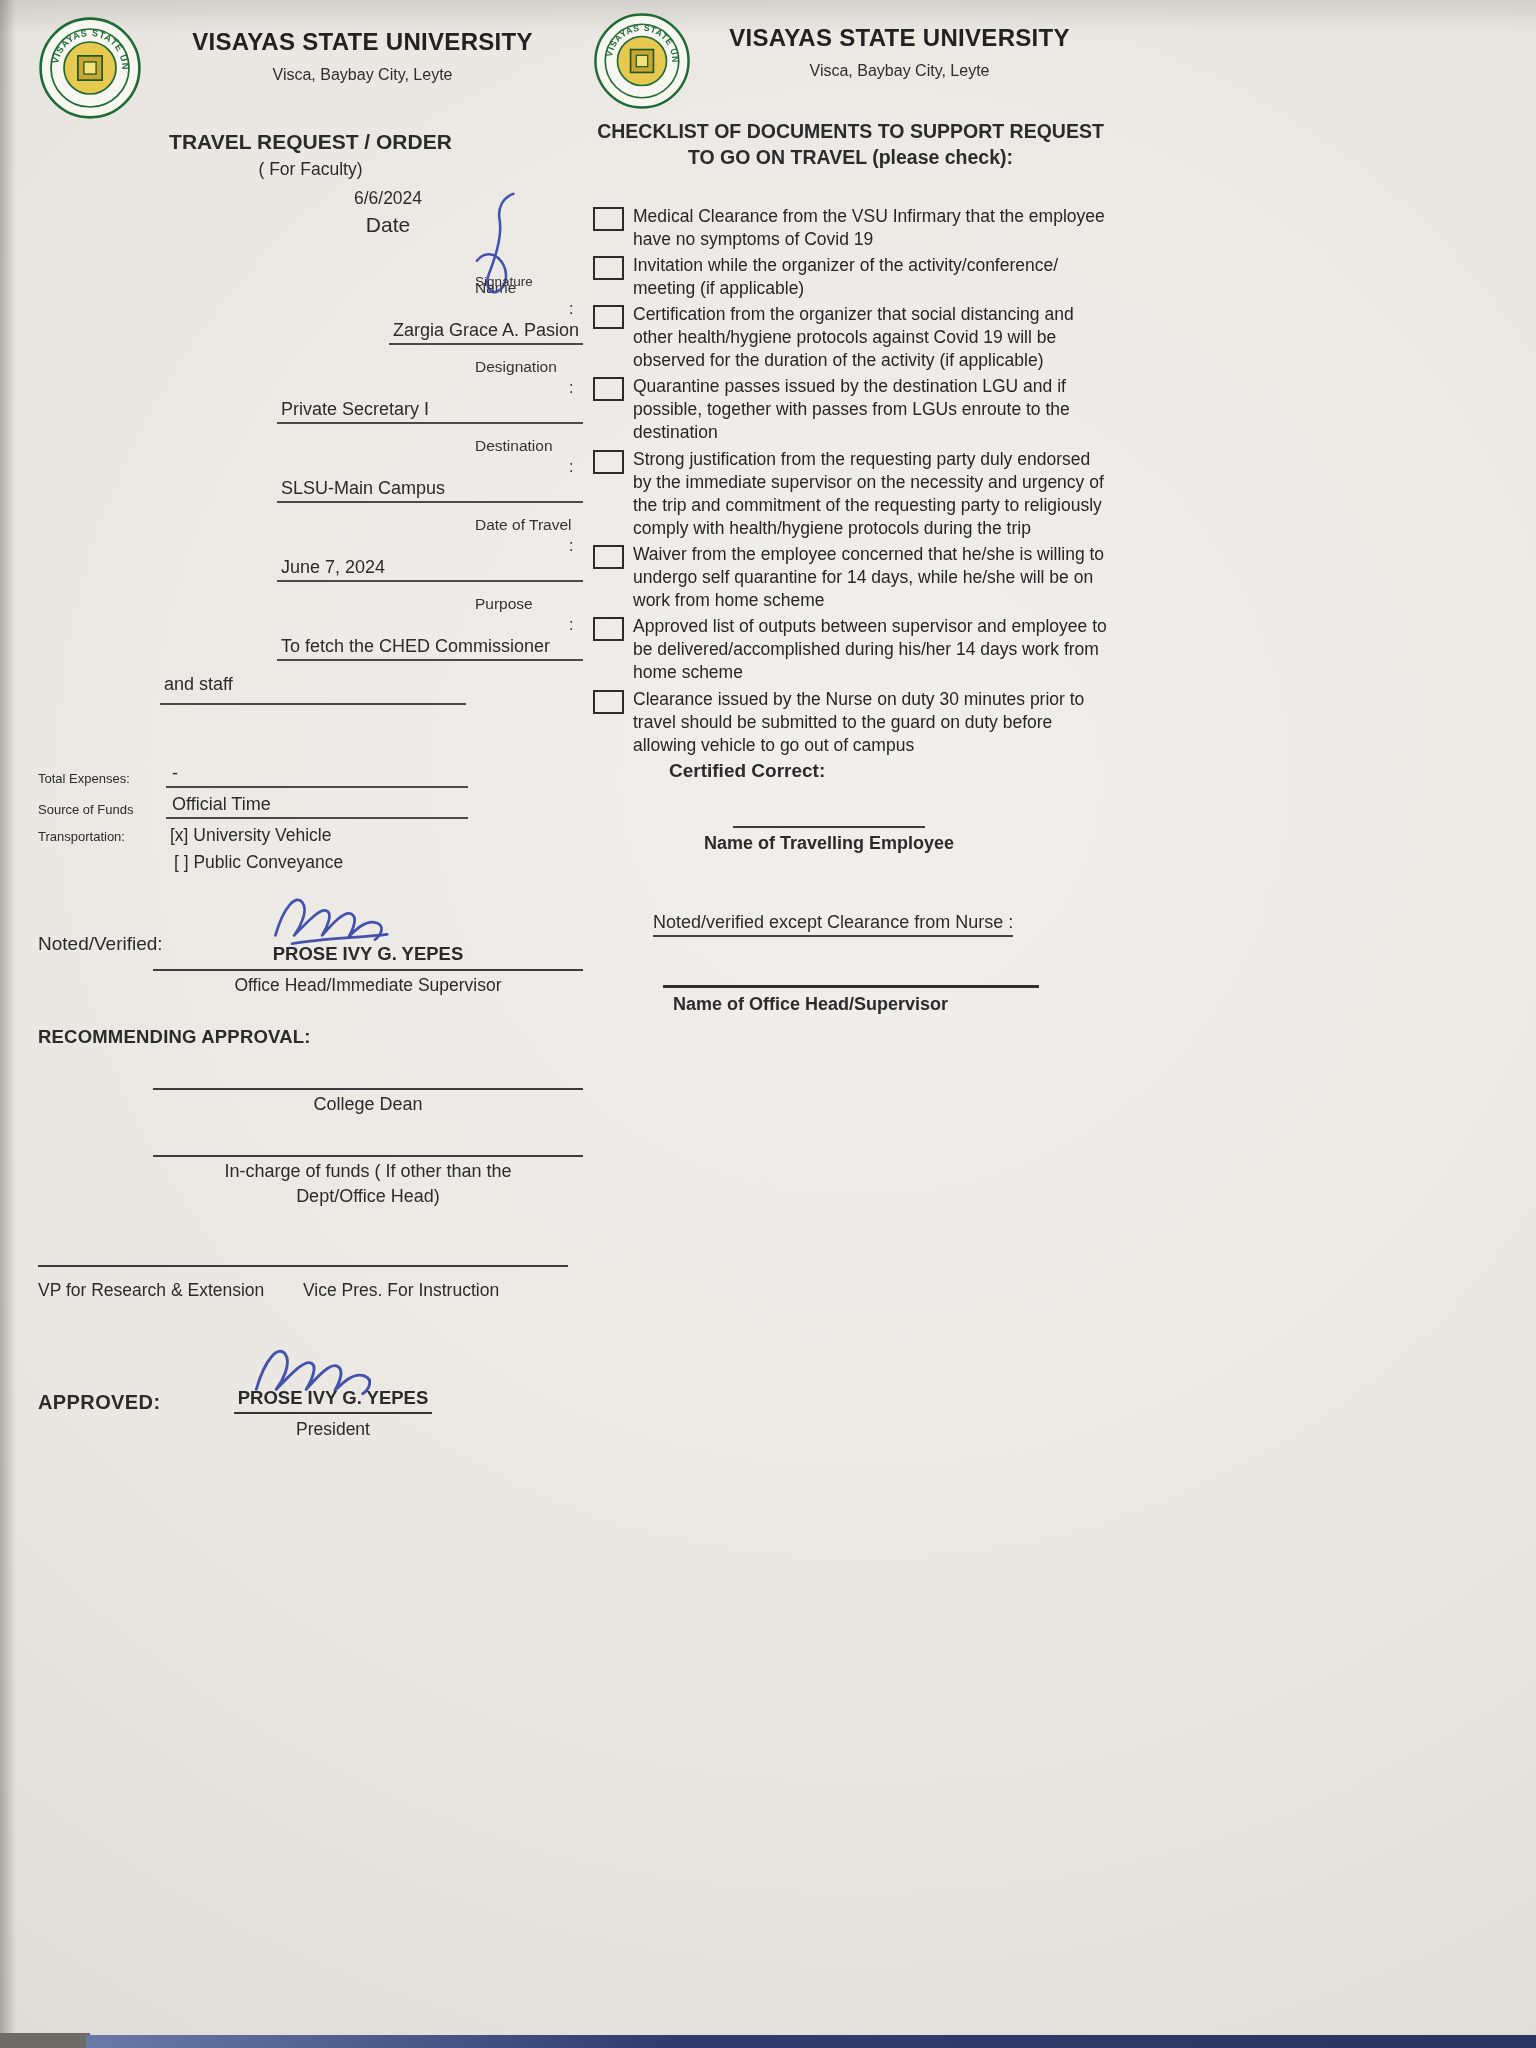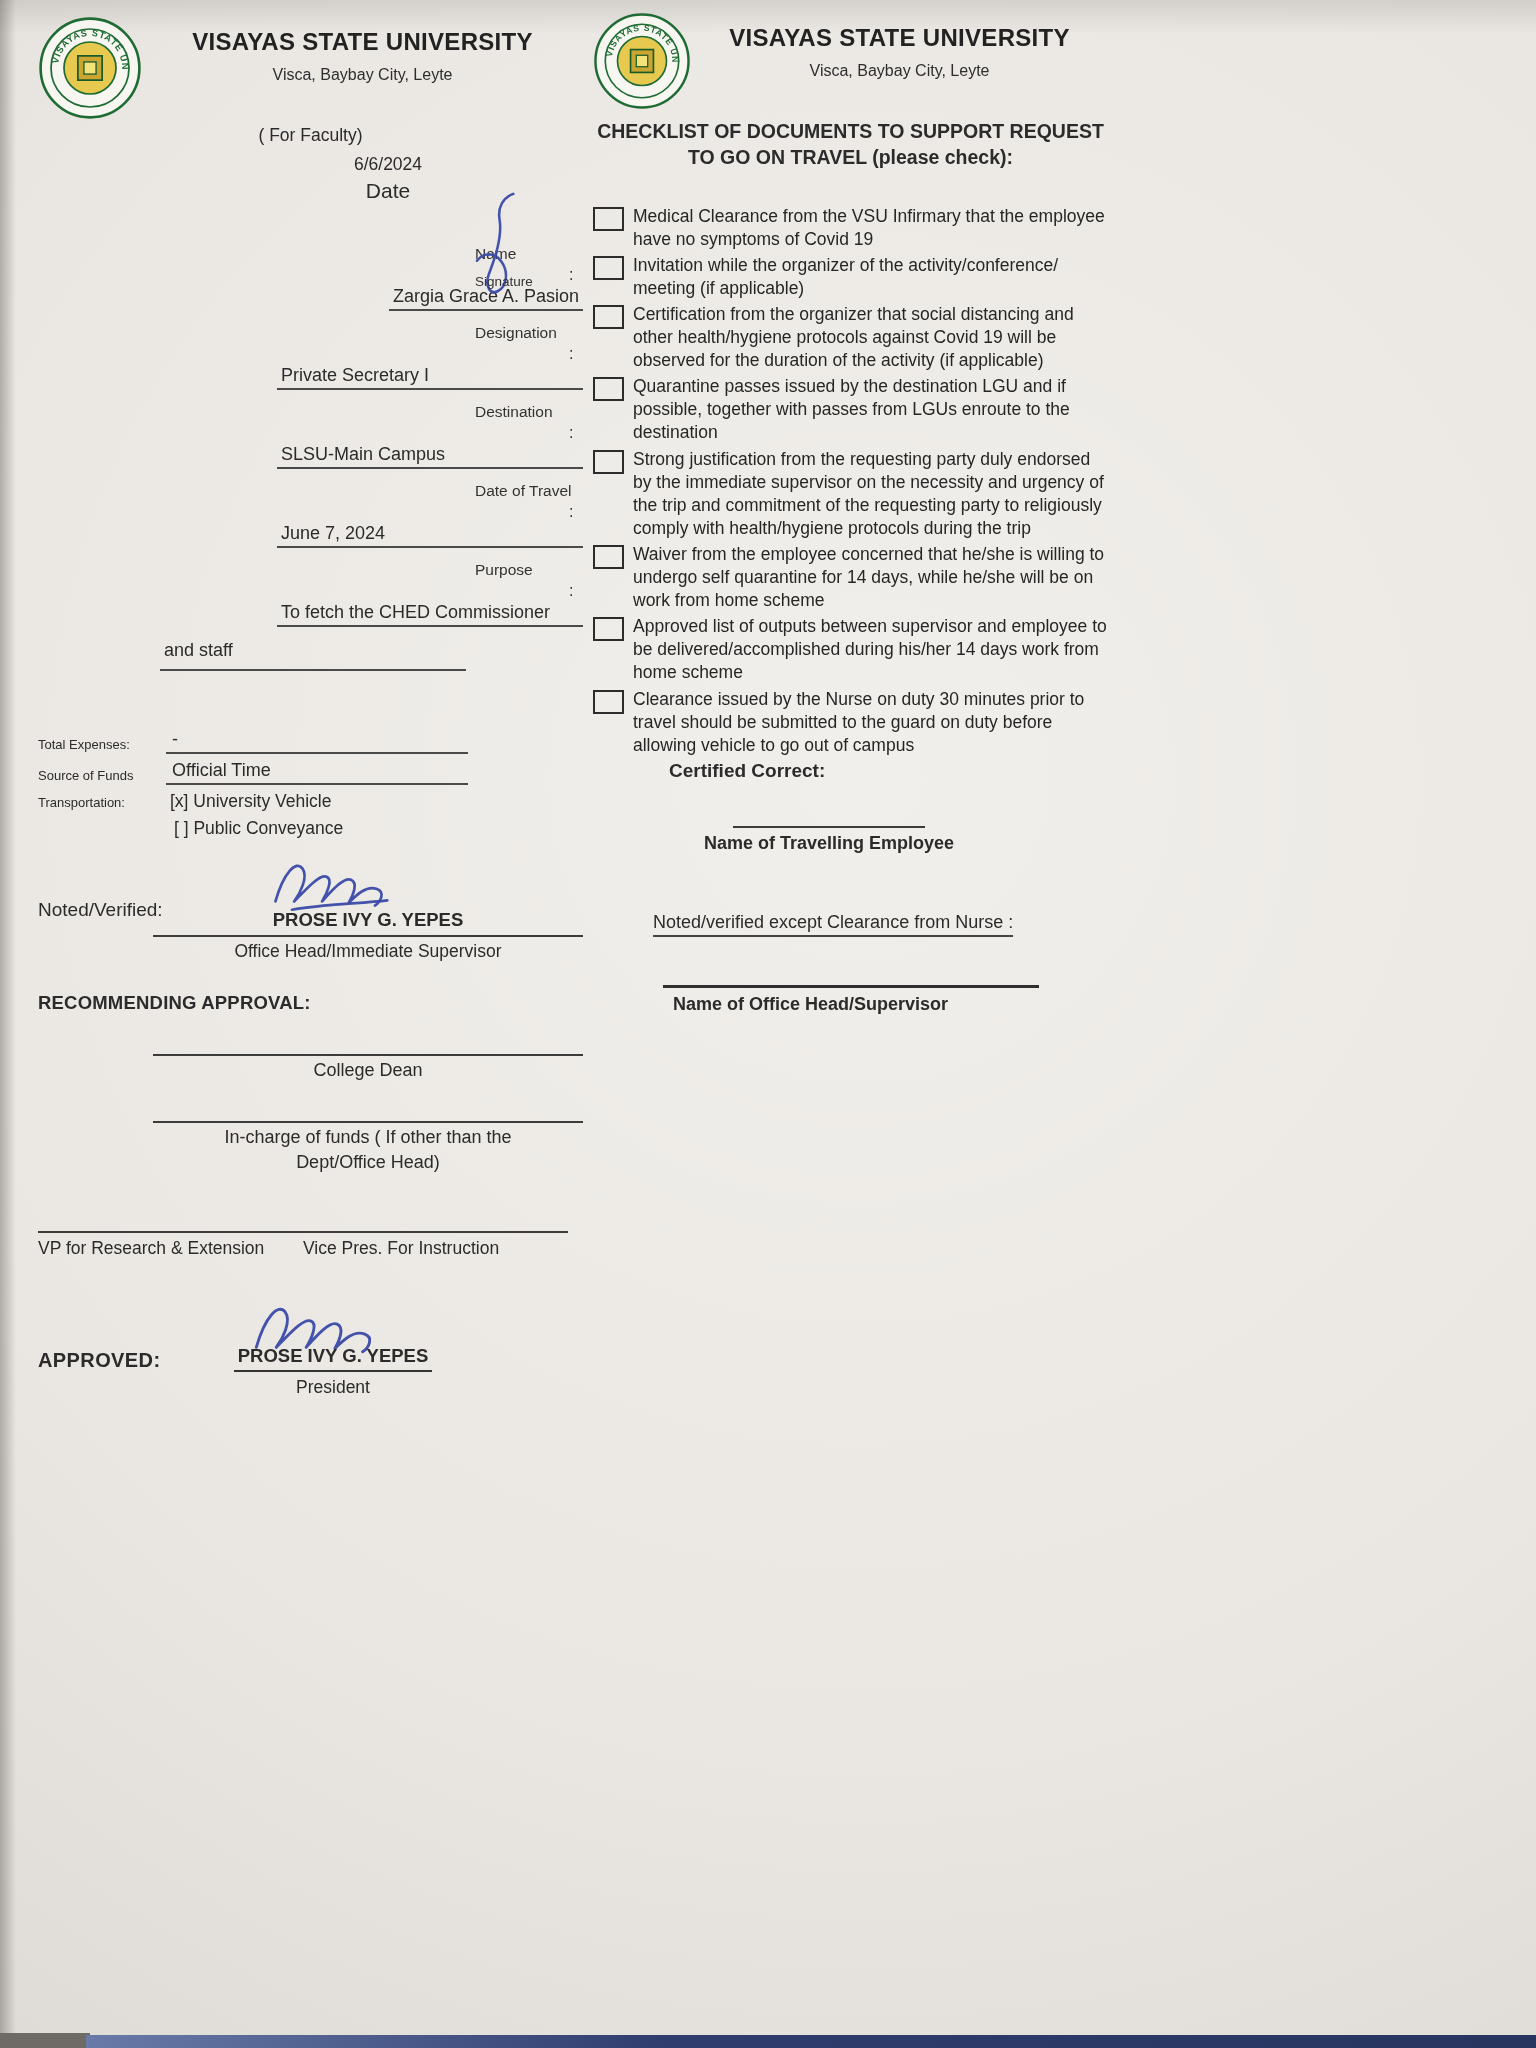--- a/index.html
+++ b/index.html
@@ -63,21 +63,21 @@
   .recommending { margin-top:30px; font-size:18.5px; font-weight:600; letter-spacing:.2px; }
 
   .sigblock { margin-left:115px; width:430px; text-align:center; }
   .dean-block { margin-top:40px; }
   .sig-line { border-bottom:2px solid #3c3c3c; height:0; }
   .sig-caption { font-size:18px; padding-top:4px; }
   .incharge-block { margin-top:40px; }
 
   .vp-block { margin-top:58px; }
   .vp-line { border-bottom:2px solid #3c3c3c; width:530px; }
-  .vp-labels { display:flex; padding-top:5px; }
+  .vp-labels { display:flex; padding-top:5px;margin-top:8px; }
   .vp-left { font-size:17.5px; width:265px; }
   .vp-right { font-size:17.5px; }
 
   .approved { margin-top:46px; position:relative; min-height:130px; }
   .approved-label { position:absolute; left:0; top:44px; font-weight:bold; font-size:20px; letter-spacing:.4px; }
   .app-namewrap { margin-left:150px; width:290px; text-align:center; position:relative; padding-top:40px; }
   .sig-approved { position:absolute; left:55px; top:-12px; width:155px; height:80px; }
   .app-name { display:inline-block; font-weight:bold; font-size:18.5px; border-bottom:2.5px solid #333; padding:0 4px 3px; position:relative; }
   .app-role { font-size:17.5px; padding-top:5px; }
 
@@ -119,20 +119,21 @@
         <circle cx="60" cy="60" r="30" fill="#e7c94f" stroke="#1e6b34" stroke-width="2"></circle>
         <rect x="46" y="46" width="28" height="28" fill="#caa52f" stroke="#185a2a" stroke-width="2"></rect>
         <rect x="53" y="53" width="14" height="14" fill="#f3e27a" stroke="#185a2a" stroke-width="1.5"></rect>
       </svg>
       <div class="uni-text">
         <div class="uni-name">VISAYAS STATE UNIVERSITY</div>
         <div class="uni-addr">Visca, Baybay City, Leyte</div>
       </div>
     </div>
 
+    <div class="form-title">TRAVEL REQUEST / ORDER</div>
     <div class="form-subtitle">( For Faculty)</div>
 
     <div class="date-block">
       <div class="date-value">6/6/2024</div>
       <div class="date-label">Date</div>
     </div>
 
     <svg class="sig-top" viewBox="0 0 90 120">
       <path class="sig-ink" d="M55,6 C44,10 39,20 41,32 C44,50 36,72 30,88 C26,99 31,109 39,105 C49,100 50,85 43,75 C35,64 24,66 18,74"></path>
     </svg>

